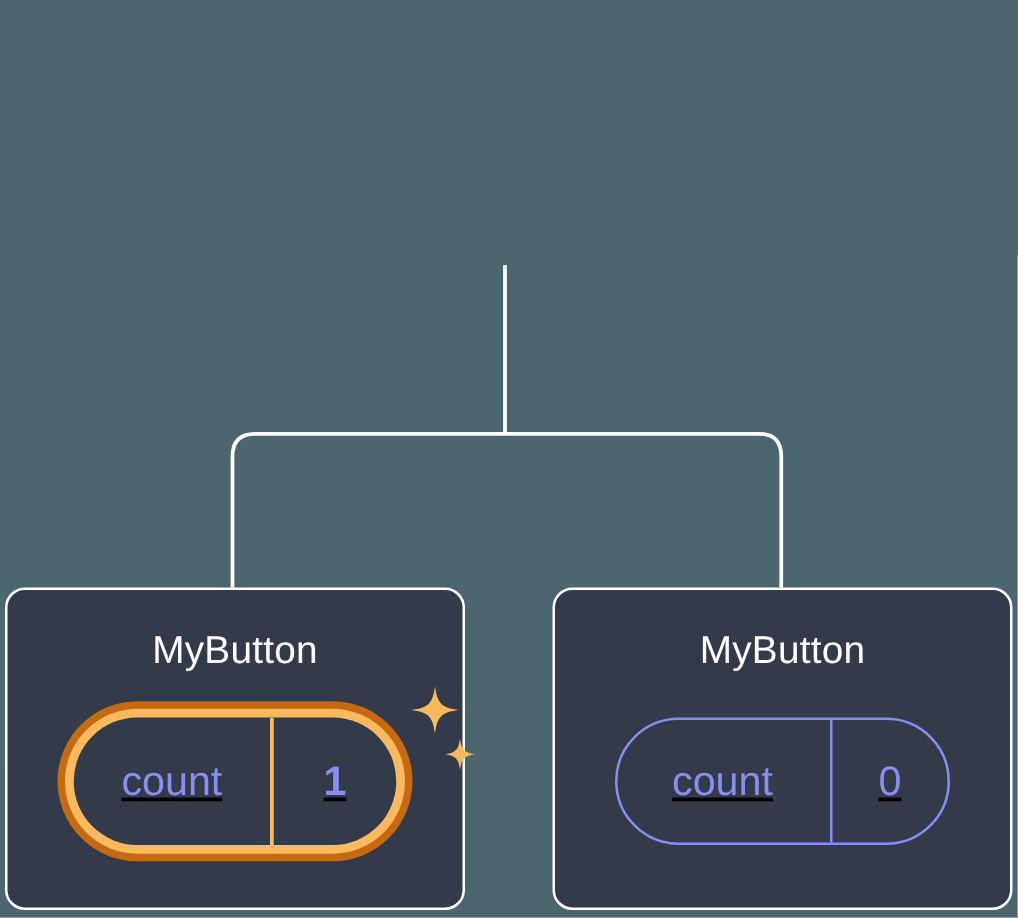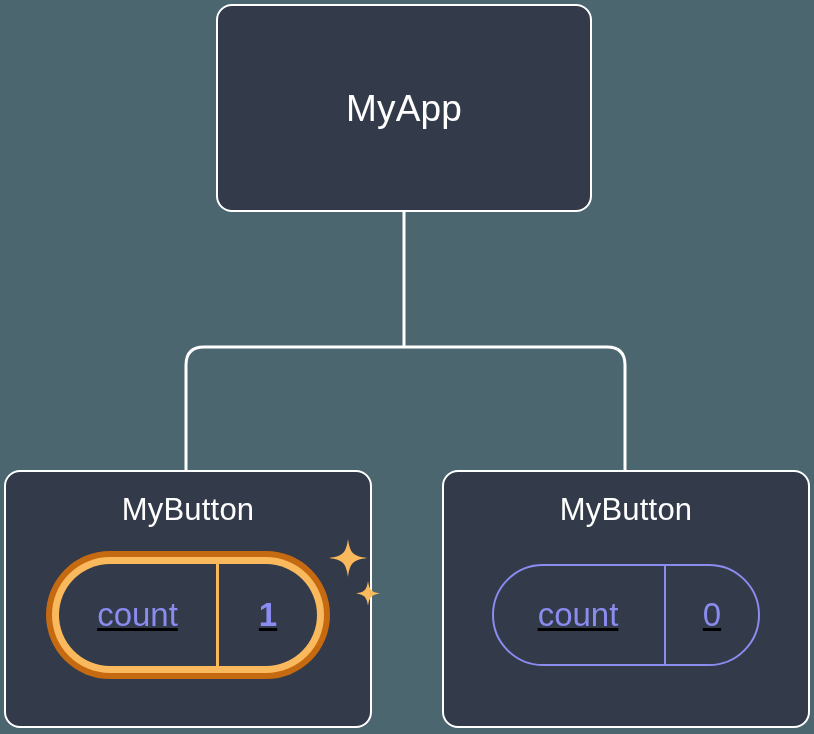--- a/index.html
+++ b/index.html
@@ -70,21 +70,21 @@
     white-space: nowrap;
   }
   .node-root .node-title {
     font-size: 37px;
     line-height: 1;
   }
   .node-child-left .node-title,
   .node-child-right .node-title {
     font-size: 31px;
     line-height: 1;
-    margin-top: 22px;
+    margin-top: 32px;
   }
 
   
   .badge-wrap {
     position: relative;
     display: flex;
     align-items: center;
     justify-content: center;
     text-decoration: underline;
   }
@@ -177,23 +177,20 @@
 </head>
 <body>
 
 <div id="stage">
 
   <svg id="connectors" viewBox="0 0 814 734" width="814" height="734" fill="none" xmlns="http://www.w3.org/2000/svg">
     <path d="M404 212 V 347" stroke="#ffffff" stroke-width="3" stroke-linecap="butt"></path>
     <path d="M186 470 V 365 Q 186 347 204 347 H 607 Q 625 347 625 365 V 470" stroke="#ffffff" stroke-width="3" stroke-linecap="butt"></path>
   </svg>
 
-  <div class="node node-root">
-    <div class="node-title">MyApp</div>
-  </div>
 
   <div class="node node-child-left">
     <div class="node-title">MyButton</div>
 
     <div class="badge-wrap" style="margin-top:26px;">
 
       <div class="badge-hl-outer">
         <div class="badge-hl-mid">
           <div class="badge-hl-inner">
             <div class="badge-cell badge-label">count</div>

